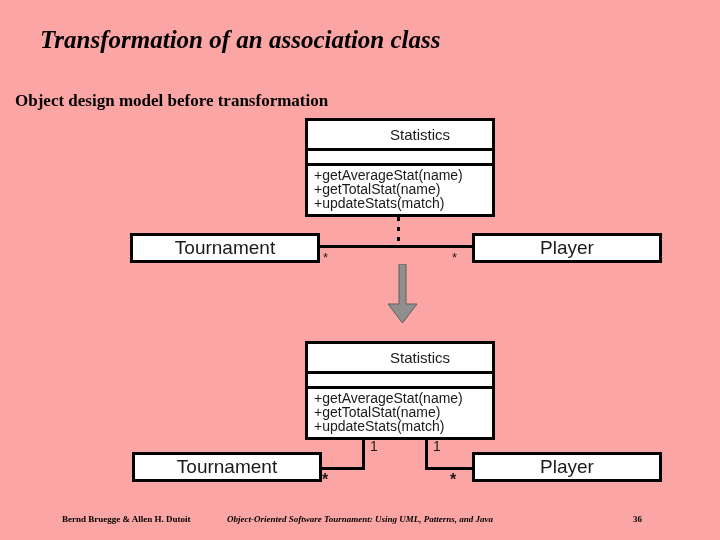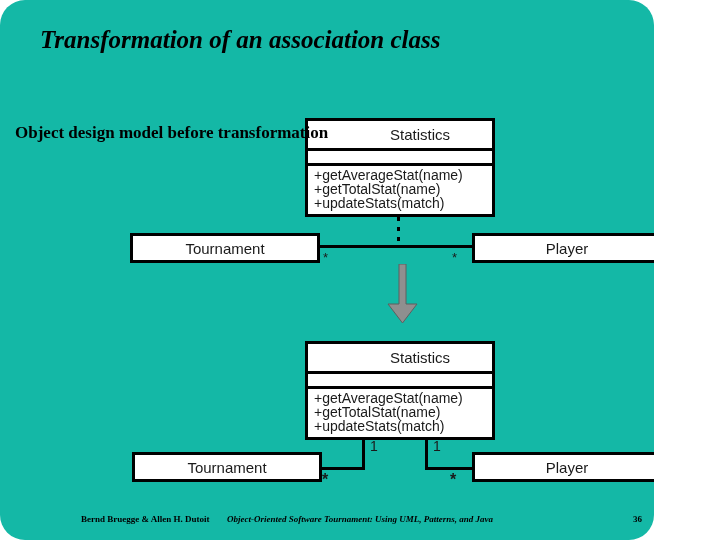--- a/index.html
+++ b/index.html
@@ -1,37 +1,37 @@
 <!DOCTYPE html>
 <html><head>
 <meta charset="utf-8">
 <style>
   html,body{margin:0;padding:0;background:#fff;}
-  .slide{position:relative;width:654px;height:540px;background:#14b8a6;
-         font-family:"Liberation Serif",serif;overflow:hidden;border-radius:25px;}
+  .slide{position:relative;width:720px;height:540px;background:#fca5a5;
+         font-family:"Liberation Serif",serif;overflow:hidden;}
 
   .slide-title{position:absolute;left:40px;top:26px;
     font-size:25px;font-weight:bold;font-style:italic;color:#000;white-space:nowrap;}
 
   .section-heading{position:absolute;left:15px;
     font-size:17px;font-weight:bold;color:#000;white-space:nowrap;z-index:3;}
-  .heading-before{top:91px;margin-top:32px;}
+  .heading-before{top:91px;}
   .heading-after{top:301px;}
 
   
   .uml-class{position:absolute;width:190px;background:#fff;border:3px solid #000;
     box-sizing:border-box;font-family:"Liberation Sans",sans-serif;color:#1a1a1a;z-index:2;}
   .uml-name{height:27px;border-bottom:3px solid #000;display:flex;
     align-items:center;justify-content:center;font-size:15px;padding-left:40px;}
   .uml-attrs{height:12px;border-bottom:3px solid #000;}
   .uml-ops{padding:2px 10px 4px 6px;font-size:14px;line-height:14px;white-space:nowrap;}
 
   .uml-simple{position:absolute;width:190px;height:30px;background:#fff;border:3px solid #000;
     box-sizing:border-box;display:flex;align-items:center;justify-content:center;
-    font-family:"Liberation Sans",sans-serif;font-size:15px;color:#1a1a1a;z-index:2;}
+    font-family:"Liberation Sans",sans-serif;font-size:19px;color:#1a1a1a;z-index:2;}
 
   .stats-before{left:305px;top:118px;}
   .stats-after{left:305px;top:341px;}
   .tournament-before{left:130px;top:233px;}
   .player-before{left:472px;top:233px;}
   .tournament-after{left:132px;top:452px;}
   .player-after{left:472px;top:452px;}
 
   
   .hline,.vline{position:absolute;background:#000;z-index:1;}
@@ -49,21 +49,21 @@
   .m-star-b2{left:452px;top:250px;font-size:13px;}
   .m-one-l{left:370px;top:438px;font-size:14px;}
   .m-one-r{left:433px;top:438px;font-size:14px;}
   .m-star-a1{left:322px;top:471px;font-size:16px;font-weight:bold;}
   .m-star-a2{left:450px;top:471px;font-size:16px;font-weight:bold;}
 
   .transform-arrow{position:absolute;left:386px;top:264px;z-index:1;}
 
   .footer{position:absolute;top:514px;left:0;width:720px;height:14px;
     font-size:9px;color:#000;}
-  .footer-authors{position:absolute;left:62px;font-weight:bold;margin-left:19px;}
+  .footer-authors{position:absolute;left:62px;font-weight:bold;}
   .footer-book{position:absolute;left:0;width:720px;text-align:center;
     font-weight:bold;font-style:italic;}
   .footer-page{position:absolute;left:633px;font-weight:bold;}
 </style>
 </head>
 <body>
 
 <div class="slide">
 
   <div class="slide-title">Transformation of an association class</div>

